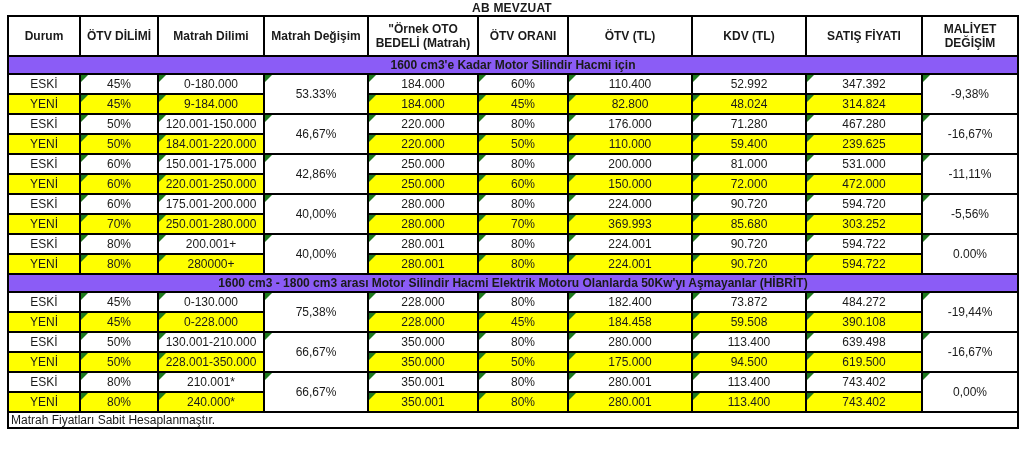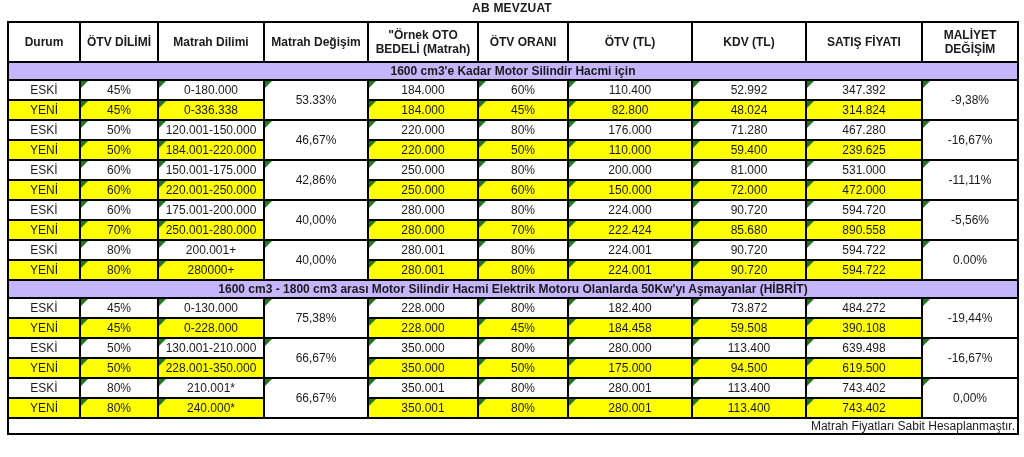--- a/index.html
+++ b/index.html
@@ -6,21 +6,21 @@
   html, body { margin: 0; padding: 0; }
   body {
     width: 1024px; height: 457px; overflow: hidden;
     background: #ffffff;
     font-family: "Liberation Sans", sans-serif;
     color: #1a1a1a;
   }
   .page { padding: 0 7px; }
   .title {
     text-align: center; font-weight: bold; font-size: 12px;
-    padding: 1px 0 6px 0; letter-spacing: 0.2px;
+    padding: 1px 0 0 0; letter-spacing: 0.2px;
   }
   table {
     border-collapse: collapse; table-layout: fixed;
     width: 1010px;
     padding-left: 8px;
   }
   th, td {
     border: 2px solid #000000;
     text-align: center; vertical-align: middle;
     position: relative; overflow: hidden;
@@ -31,25 +31,25 @@
     height: 40px; line-height: 1.2;
     white-space: normal;
   }
   tbody td {
     font-size: 12px; font-weight: 400;
     height: 20px; white-space: nowrap;
     background: #ffffff;
   }
   tr.yeni > td { background: #FFFF00; }
   tr.section-row > td {
-    font-weight: bold; height: 18px; background: #c4b5fd; text-align: center;
+    font-weight: bold; height: 18px; background: #8b5cf6; text-align: center;
   }
   tfoot td {
     border: 2px solid #000000; font-size: 12px;
-    height: 16px; text-align: right; background: #ffffff;
+    height: 16px; text-align: left; background: #ffffff;
   }
   .corner {
     position: absolute; top: 0; left: 0; width: 0; height: 0;
     border-top: 7px solid #1E7A1E; border-right: 7px solid transparent;
   }
 </style>
 </head>
 <body>
 
 <div class="page">
@@ -93,21 +93,21 @@
           <td><span class="corner"></span><span>184.000</span></td>
           <td><span class="corner"></span><span>60%</span></td>
           <td><span class="corner"></span><span>110.400</span></td>
           <td><span class="corner"></span><span>52.992</span></td>
           <td><span class="corner"></span><span>347.392</span></td>
           <td rowspan="2"><span class="corner"></span><span>-9,38%</span></td>
         </tr>
         <tr class="yeni">
           <td><span>YENİ</span></td>
           <td><span class="corner"></span><span>45%</span></td>
-          <td><span class="corner"></span><span>0-336.338</span></td>
+          <td><span class="corner"></span><span>9-184.000</span></td>
           <td><span class="corner"></span><span>184.000</span></td>
           <td><span class="corner"></span><span>45%</span></td>
           <td><span class="corner"></span><span>82.800</span></td>
           <td><span class="corner"></span><span>48.024</span></td>
           <td><span class="corner"></span><span>314.824</span></td>
         </tr>
         <tr class="eski">
           <td><span>ESKİ</span></td>
           <td><span class="corner"></span><span>50%</span></td>
           <td><span class="corner"></span><span>120.001-150.000</span></td>
@@ -162,23 +162,23 @@
           <td><span class="corner"></span><span>90.720</span></td>
           <td><span class="corner"></span><span>594.720</span></td>
           <td rowspan="2"><span class="corner"></span><span>-5,56%</span></td>
         </tr>
         <tr class="yeni">
           <td><span>YENİ</span></td>
           <td><span class="corner"></span><span>70%</span></td>
           <td><span class="corner"></span><span>250.001-280.000</span></td>
           <td><span class="corner"></span><span>280.000</span></td>
           <td><span class="corner"></span><span>70%</span></td>
-          <td><span class="corner"></span><span>222.424</span></td>
+          <td><span class="corner"></span><span>369.993</span></td>
           <td><span class="corner"></span><span>85.680</span></td>
-          <td><span class="corner"></span><span>890.558</span></td>
+          <td><span class="corner"></span><span>303.252</span></td>
         </tr>
         <tr class="eski">
           <td><span>ESKİ</span></td>
           <td><span class="corner"></span><span>80%</span></td>
           <td><span class="corner"></span><span>200.001+</span></td>
           <td rowspan="2"><span class="corner"></span><span>40,00%</span></td>
           <td><span class="corner"></span><span>280.001</span></td>
           <td><span class="corner"></span><span>80%</span></td>
           <td><span class="corner"></span><span>224.001</span></td>
           <td><span class="corner"></span><span>90.720</span></td>

